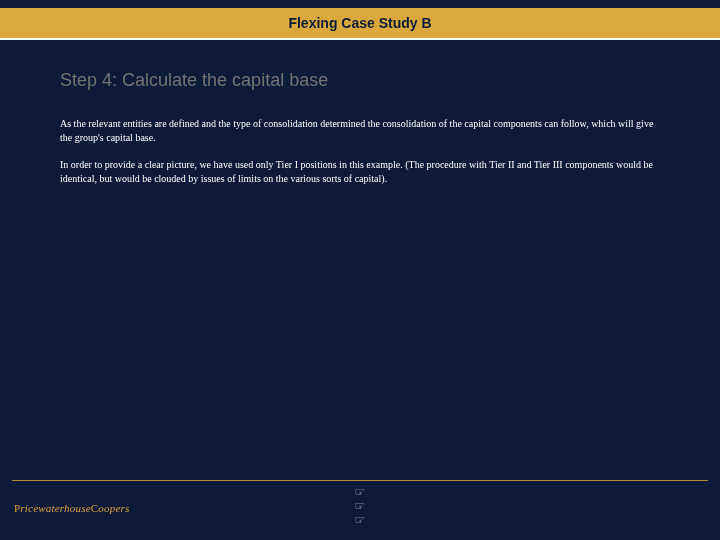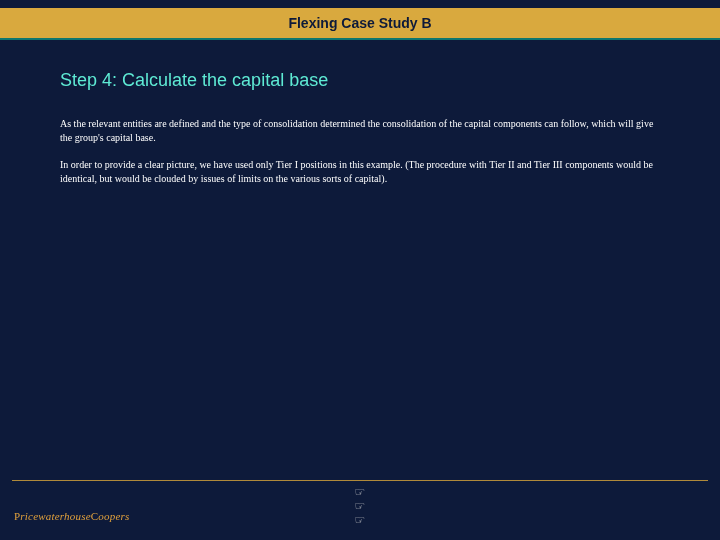--- a/index.html
+++ b/index.html
@@ -16,33 +16,33 @@
     height: 8px;
     background: #0d1a3a;
   }
   .title-bar {
     width: 100%;
     height: 32px;
     background: #d9a93e;
     display: flex;
     align-items: center;
     justify-content: center;
-    border-bottom: 2px solid #0f766e;
+    border-bottom: 2px solid #ffffff;
   }
   .title-bar span {
     color: #0d1a3a;
     font-weight: bold;
     font-size: 14px;
   }
   .content {
     padding: 30px 60px 0 60px;
     background: #0d1a3a;
   }
   .step-heading {
-    color: #5eead4;
+    color: #737373;
     font-size: 18px;
     font-weight: normal;
     margin-bottom: 26px;
   }
   .body-text {
     color: #ffffff;
     font-size: 10px;
     line-height: 1.35;
     margin-bottom: 14px;
     font-family: Georgia, 'Times New Roman', serif;
@@ -57,21 +57,21 @@
   .footer-line {
     position: absolute;
     top: 0;
     left: 12px;
     right: 12px;
     height: 1px;
     background: #b08a3a;
   }
   .logo {
     position: absolute;
-    bottom: 18px;
+    bottom: 26px;
     left: 14px;
     color: #e0a03c;
     font-size: 11px;
     font-family: Georgia, 'Times New Roman', serif;
     font-style: italic;
     letter-spacing: 0.2px;
   }
   .logo .pwc-p { text-transform: uppercase; font-style: normal; }
   .logo .pwc-c { text-transform: uppercase; font-style: normal; }
   .nav-icons {

